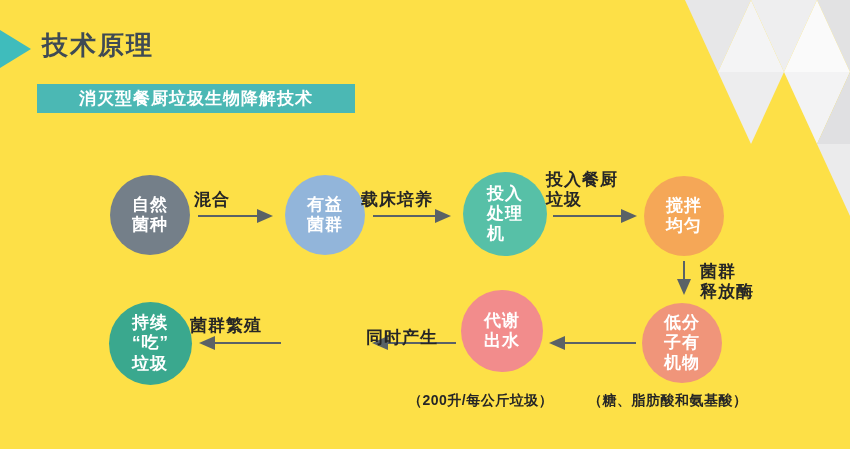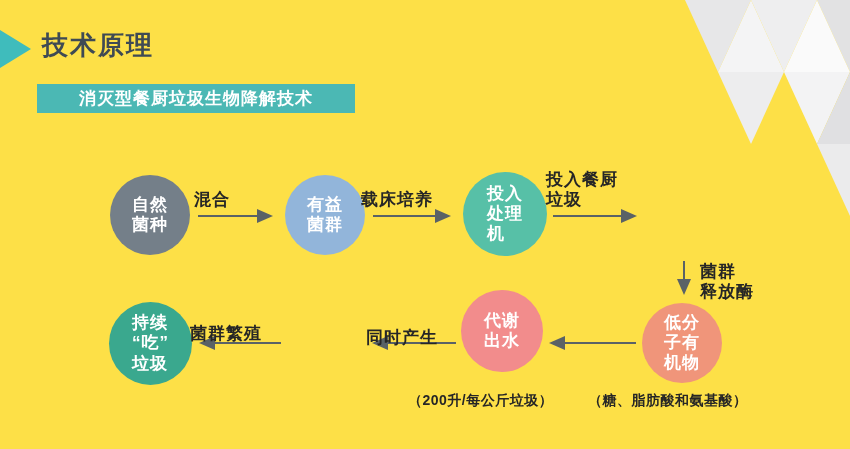--- a/index.html
+++ b/index.html
@@ -136,35 +136,37 @@
     <line x1="281" y1="343" x2="202" y2="343" stroke="#5a6266" stroke-width="2" marker-end="url(#ah)"></line>
   </svg>
 
   <div class="circle prelines" style="left: 110px; top: 175px; background: rgb(116, 127, 137);">自然
 菌种</div>
   <div class="circle prelines" style="left: 285px; top: 175px; background: rgb(146, 181, 218);">有益
 菌群</div>
   <div class="circle prelines" style="left: 463px; top: 172px; width: 84px; height: 84px; background: rgb(87, 192, 167);">投入
 处理
 机</div>
+  <div class="circle prelines" style="left: 644px; top: 176px; background: rgb(245, 167, 87);">搅拌
+均匀</div>
 
   <div class="circle prelines" style="left: 109px; top: 302px; width: 83px; height: 83px; background: rgb(58, 168, 142);">持续
 “吃”
 垃圾</div>
   <div class="circle prelines" style="left: 461px; top: 290px; width: 82px; height: 82px; background: rgb(242, 140, 140);">代谢
 出水</div>
   <div class="circle prelines" style="left: 642px; top: 303px; background: rgb(240, 149, 122);">低分
 子有
 机物</div>
 
   <div class="edge-label" style="left:361px; top:190px; width:100px;">载床培养</div>
   <div class="edge-label" style="left:194px; top:190px; width:80px;">混合</div>
   <div class="edge-label prelines" style="left:546px; top:170px; width:100px;">投入餐厨
 垃圾</div>
   <div class="edge-label prelines" style="left:700px; top:262px; width:72px;">菌群
 释放酶</div>
   <div class="edge-label" style="left:366px; top:328px; width:100px;">同时产生</div>
-  <div class="edge-label" style="left:190px; top:316px; width:100px;margin-top:8px;">菌群繁殖</div>
+  <div class="edge-label" style="left:190px; top:316px; width:100px;">菌群繁殖</div>
 
   <div class="caption" style="left:408px; top:392px; width:190px;">（200升/每公斤垃圾）</div>
   <div class="caption" style="left:588px; top:392px; width:190px;">（糖、脂肪酸和氨基酸）</div>
 
 </div>
 
 </body></html>

